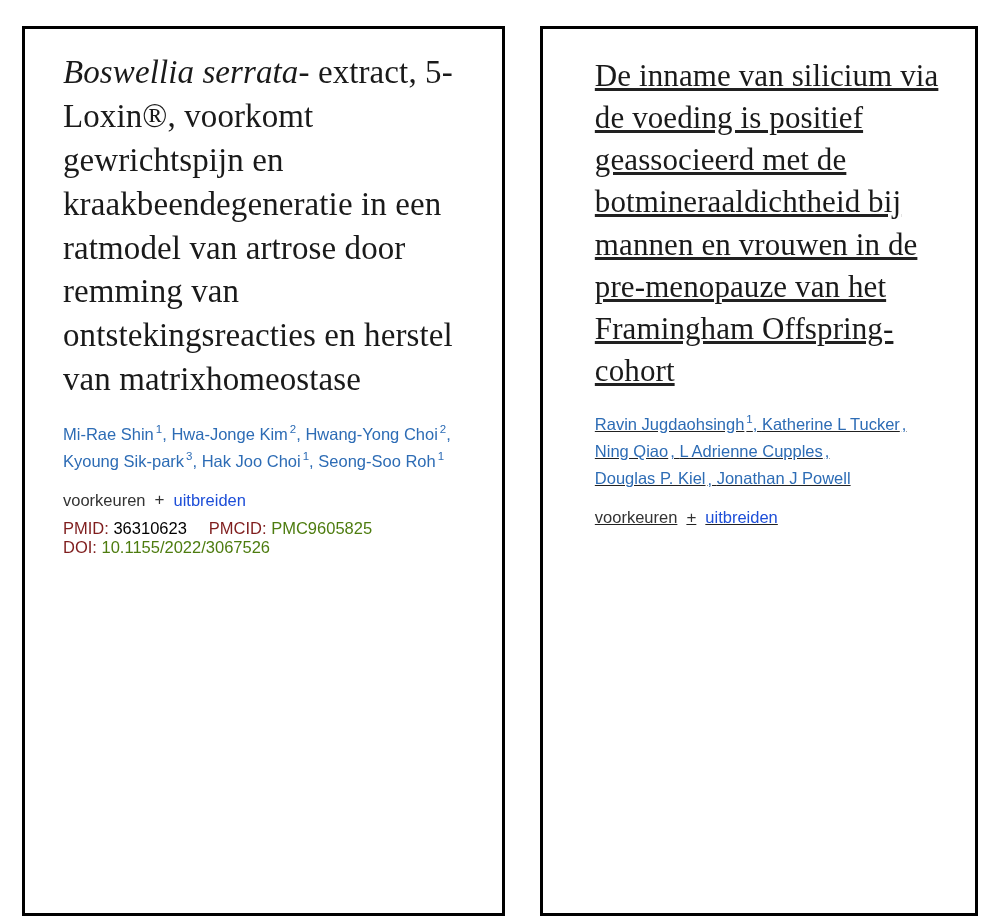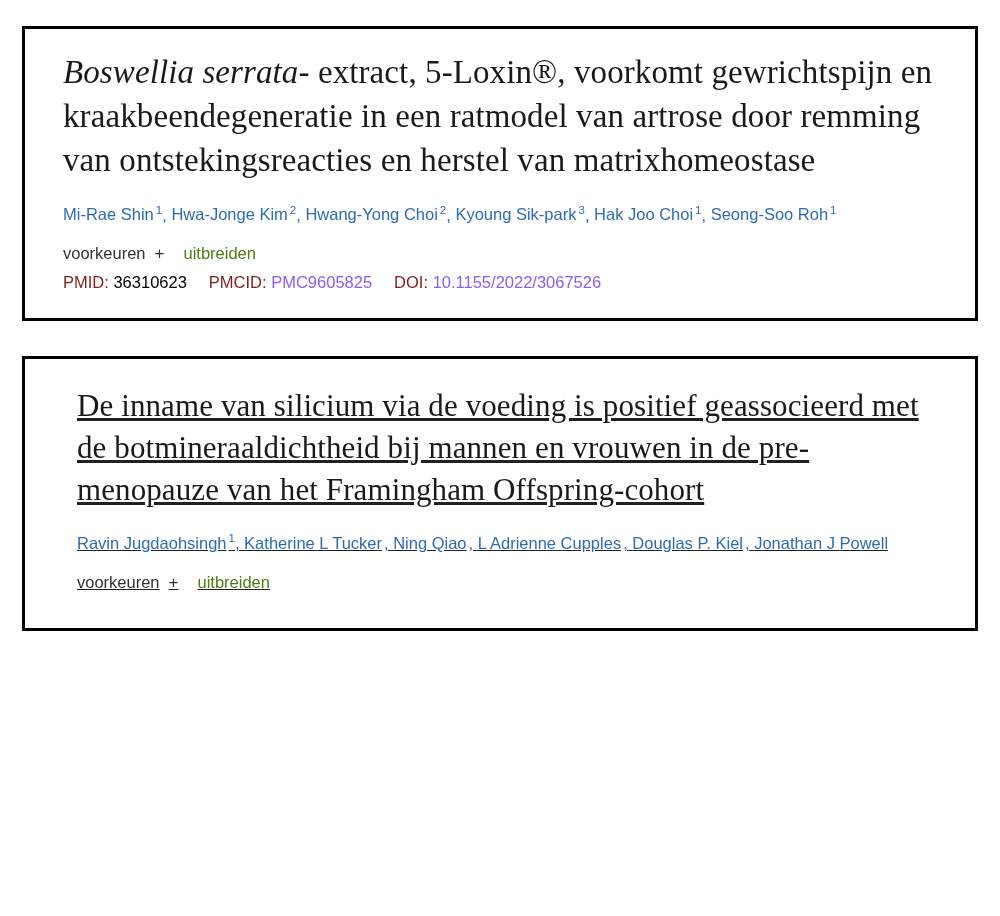--- a/index.html
+++ b/index.html
@@ -13,21 +13,21 @@
     font-family: "Liberation Sans", sans-serif;
     color: #212121;
     overflow: hidden;
   }
   .page {
     width: 1000px;
     height: 916px;
     box-sizing: border-box;
     padding: 26px 22px 0 22px;
     display: flex;
-    flex-direction: column;
+    flex-direction: row;
     gap: 35px;
   }
   .card {
     border: 3px solid #000000;
     background: #ffffff;
     box-sizing: border-box;
     padding: 22px 30px 26px 38px;
   }
   .card-title {
     font-family: "Liberation Serif", serif;
@@ -67,43 +67,42 @@
     margin-bottom: 9px;
     display: flex;
     align-items: center;
     gap: 9px;
   }
   .prefs-row .plus {
     font-size: 17px;
     color: #333333;
   }
   .prefs-row .expand {
-    color: #4d7c0f;
-    margin-left: 10px;
+    color: #1d4ed8;
   }
   .ids-row {
     font-size: 16.5px;
     color: #212121;
     display: flex;
     align-items: baseline;
     flex-wrap: wrap;
     gap: 0;
   }
   .ids-row .seg {
     margin-right: 22px;
     white-space: nowrap;
   }
   .ids-row .lbl {
     color: #7f1d1d;
   }
   .ids-row .val {
     color: #000000;
   }
   .ids-row .link {
-    color: #8b5cf6;
+    color: #4d7c0f;
     text-decoration: none;
   }
   .card-2 {
     padding-top: 26px;
     text-decoration: underline;
   }
   .card-2 .card-title {
     font-size: 31px;
     line-height: 1.36;
     padding-left: 14px;

